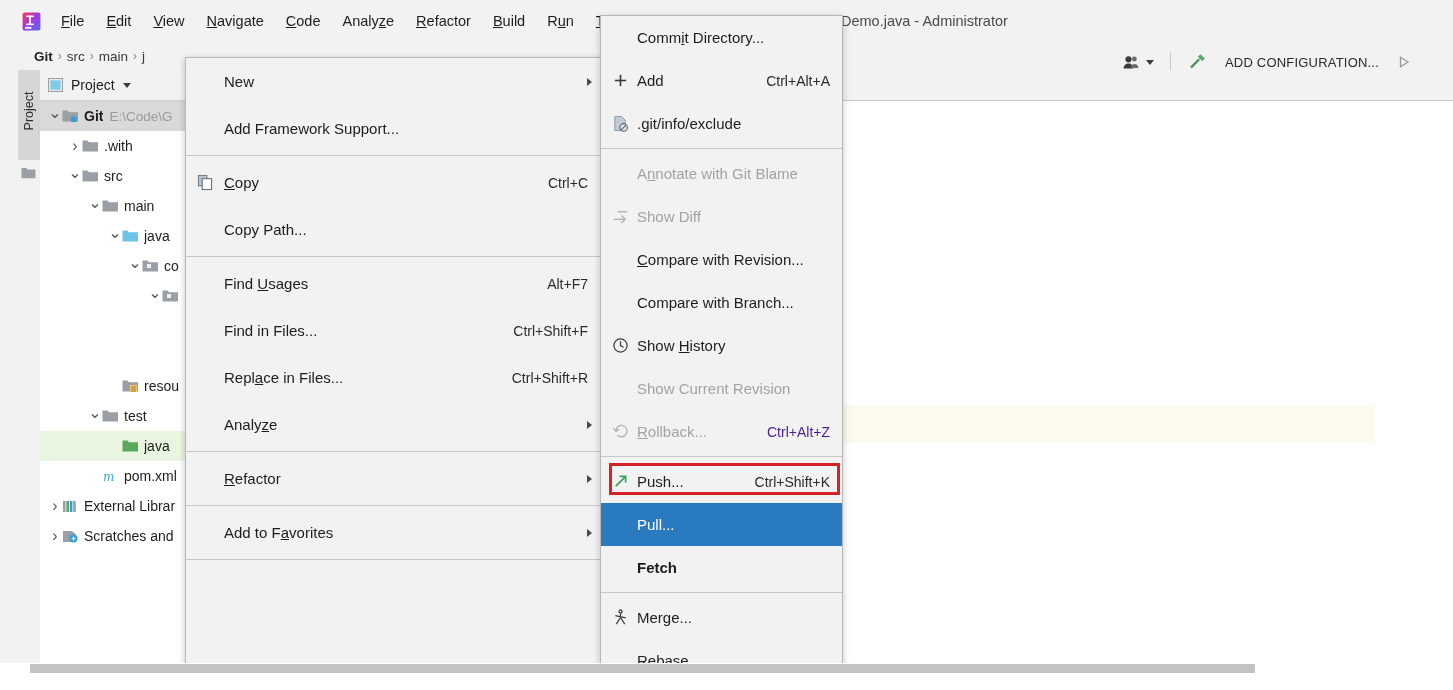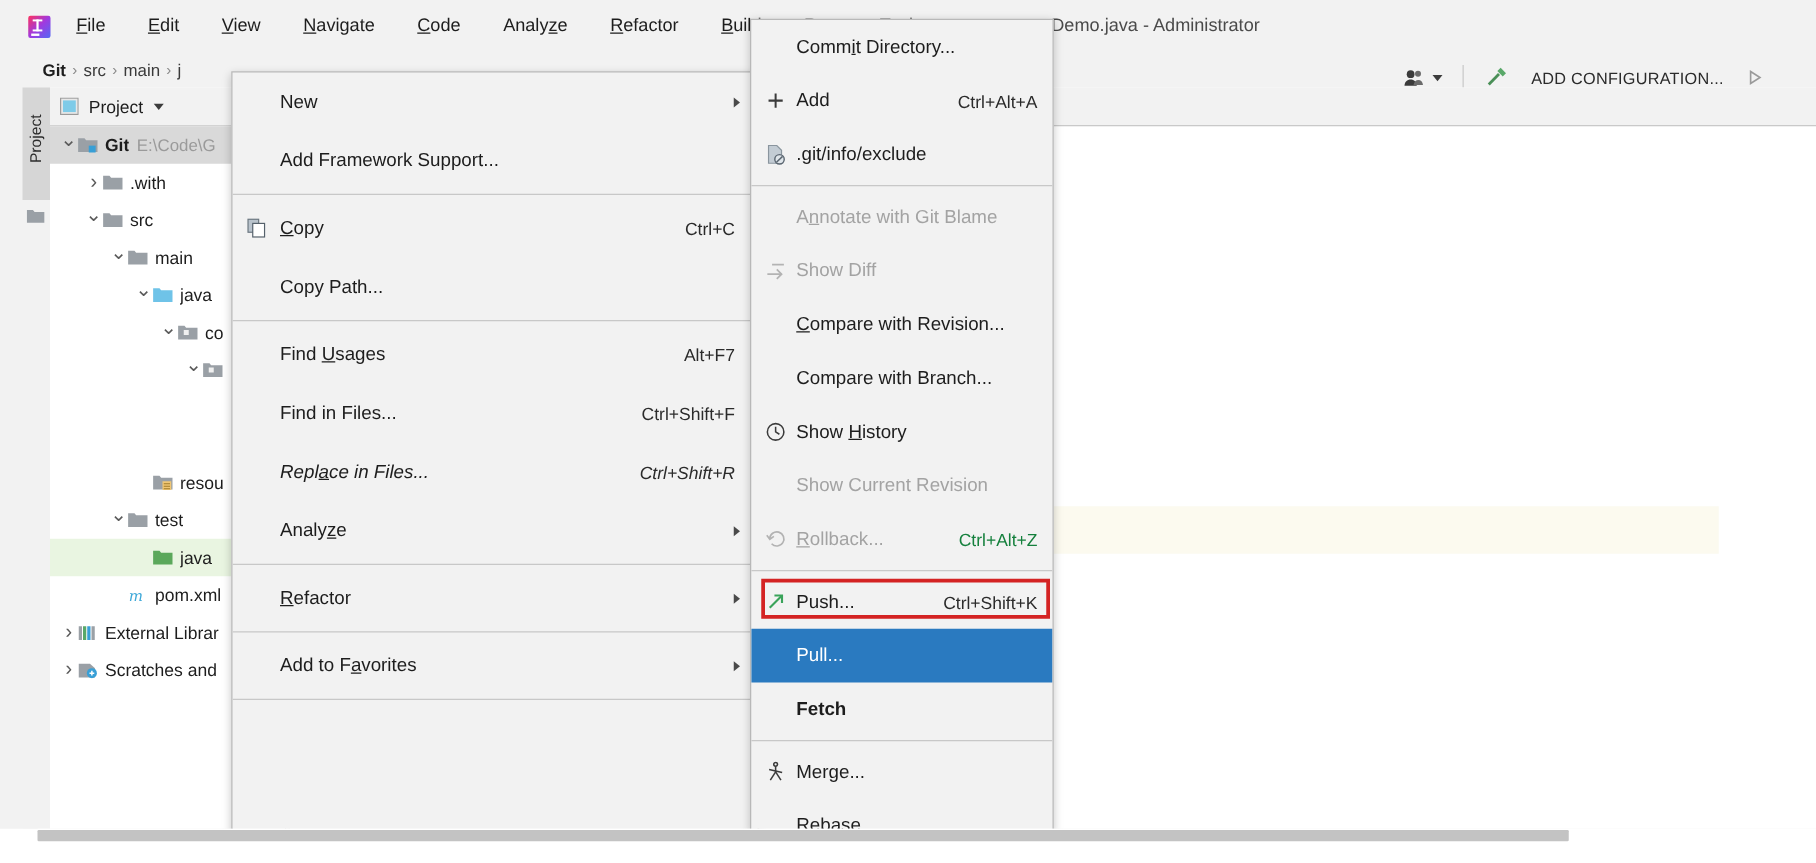--- a/index.html
+++ b/index.html
@@ -11,21 +11,21 @@
     color:#1d1d1d;
     overflow:hidden;
     position:relative;
     -webkit-font-smoothing:antialiased;
   }
   .ide{position:absolute;left:0;top:0;width:1453px;height:663px;background:#f2f2f2;overflow:hidden;}
 
   
   .menubar{position:absolute;left:0;top:0;width:1453px;height:42px;background:#f2f2f2;}
   .logo{position:absolute;left:22px;top:12px;width:19px;height:19px;}
-  .menubar .items{position:absolute;left:50px;top:0;height:42px;display:flex;align-items:center;gap:12px;}
+  .menubar .items{position:absolute;left:50px;top:0;height:42px;display:flex;align-items:center;gap:0px;}
   .menubar .items .mi{padding:3px 11px;color:#1d1d1d;font-size:14.5px;white-space:nowrap;cursor:default;}
   .menubar .items .mi u{text-decoration:underline;}
   .wintitle{position:absolute;left:841px;top:0;height:42px;display:flex;align-items:center;color:#4a4a4a;font-size:14.5px;}
 
   
   .crumbrow{position:absolute;left:0;top:42px;width:1453px;height:28px;background:#f2f2f2;}
   .crumbs{position:absolute;left:30px;top:0;height:28px;display:flex;align-items:center;font-size:13.5px;color:#3a3a3a;}
   .crumbs .c{padding:0 4px;}
   .crumbs .c.b{font-weight:bold;color:#1d1d1d;}
   .crumbs .sep{color:#8a8a8a;padding:0 1px;font-size:12px;}
@@ -82,21 +82,21 @@
   .hscroll .thumb{position:absolute;left:0px;top:1px;width:1225px;height:9px;background:#c3c3c3;border-radius:1px;}
 
   
   .menu{position:absolute;background:#f2f2f2;border:1px solid #b8b8b8;box-shadow:0 2px 7px rgba(0,0,0,.22);}
   .menu .row{position:relative;height:47px;display:flex;align-items:center;font-size:15px;color:#1d1d1d;}
   .menu .row.disabled{color:#a3a3a3;}
   .menu .row .ico{position:absolute;left:10px;top:50%;transform:translateY(-50%);width:18px;height:18px;display:flex;align-items:center;justify-content:center;}
   .menu .row .lbl{margin-left:38px;white-space:nowrap;}
   .menu .row .lbl u{text-decoration:underline;}
   .menu .row .acc{position:absolute;right:16px;font-size:14px;color:#2b2b2b;white-space:nowrap;}
-  .menu .row.disabled .acc{color:#15803d;}
+  .menu .row.disabled .acc{color:#4c1d95;}
   .menu .row .sub{position:absolute;right:14px;color:#4a4a4a;font-size:11px;}
   .menu .sepline{height:1px;background:#c8c8c8;margin:3px 0;}
 
   
   #ctxmenu{left:185px;top:57px;width:420px;height:612px;overflow:hidden;}
   #ctxmenu .row .lbl{margin-left:38px;}
   #ctxmenu .row .acc{right:18px;}
 
   
   #gitmenu{left:600px;top:15px;width:241px;height:648px;overflow:hidden;}
@@ -350,21 +350,21 @@
       </div>
       <div class="sepline"></div>
       <div class="row" style="height: 47px;">
         <span class="lbl">Find <u>U</u>sages</span>
         <span class="acc">Alt+F7</span>
       </div>
       <div class="row" style="height: 47px;">
         <span class="lbl">Find in Files...</span>
         <span class="acc">Ctrl+Shift+F</span>
       </div>
-      <div class="row" style="height: 47px; font-style: italic;">
+      <div class="row" style="height: 47px;">
         <span class="lbl">Repl<u>a</u>ce in Files...</span>
         <span class="acc">Ctrl+Shift+R</span>
       </div>
       <div class="row" style="height: 47px;">
         <span class="lbl">Analy<u>z</u>e</span>
         <span class="sub arrow-r" style="top: 50%; transform: translateY(-50%); position: absolute;"></span>
       </div>
       <div class="sepline"></div>
       <div class="row" style="height: 47px;">
         <span class="lbl"><u>R</u>efactor</span>

